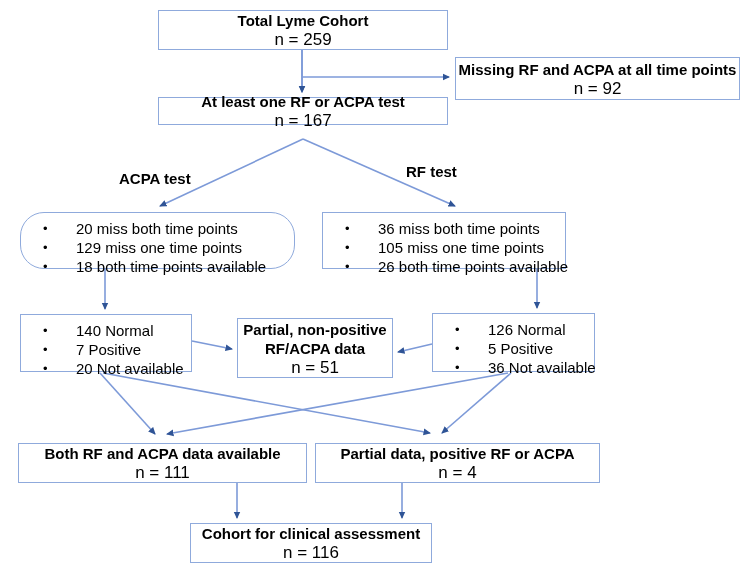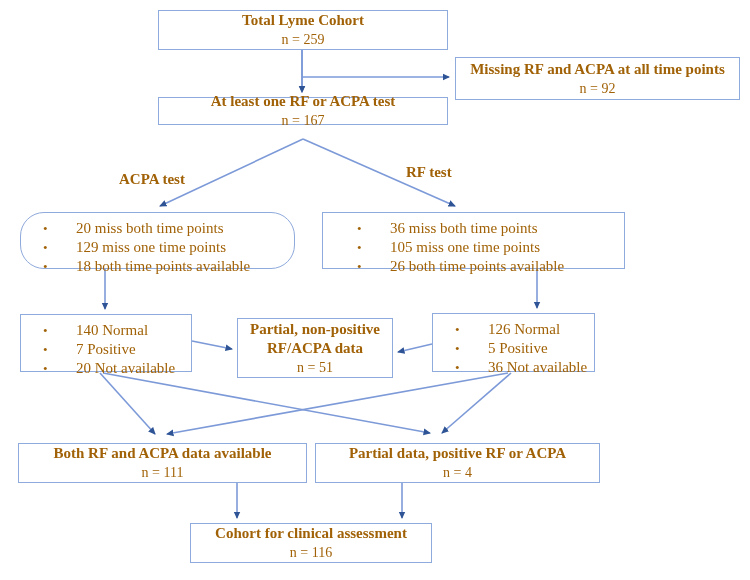--- a/index.html
+++ b/index.html
@@ -5,22 +5,22 @@
   html, body {
     margin: 0;
     padding: 0;
     background: #ffffff;
   }
   .canvas {
     position: relative;
     width: 750px;
     height: 580px;
     background: #ffffff;
-    font-family: Liberation Serif, serif;
-    color: #a16207;
+    font-family: Liberation Sans, sans-serif;
+    color: #000000;
     overflow: hidden;
   }
   .arrow-layer {
     position: absolute;
     left: 0;
     top: 0;
     width: 750px;
     height: 580px;
     pointer-events: none;
   }
@@ -36,21 +36,21 @@
     align-items: center;
     justify-content: center;
     text-align: center;
   }
   .box-title {
     font-weight: bold;
     font-size: 15px;
     line-height: 19px;
   }
   .box-n {
-    font-size: 14px;
+    font-size: 17px;
     line-height: 19px;
   }
   .bullet-box ul {
     margin: 0;
     padding: 6px 4px 4px 22px;
     list-style: none;
   }
   .bullet-box li {
     font-size: 15px;
     line-height: 19px;
@@ -136,21 +136,21 @@
   <div class="branch-label" style="left:406px; top:163px;">RF test</div>
 
   <div class="box bullet-box" style="left:20px; top:212px; width:275px; height:57px;border-radius:24px;">
     <ul>
       <li>20 miss both time points</li>
       <li>129 miss one time points</li>
       <li>18 both time points available</li>
     </ul>
   </div>
 
-  <div class="box bullet-box" style="left:322px; top:212px; width:303px; height:57px;padding-left:12px;">
+  <div class="box bullet-box" style="left:322px; top:212px; width:244px; height:57px;">
     <ul>
       <li>36 miss both time points</li>
       <li>105 miss one time points</li>
       <li>26 both time points available</li>
     </ul>
   </div>
 
   <div class="box bullet-box" style="left:20px; top:314px; width:172px; height:58px;">
     <ul>
       <li>140 Normal</li>

